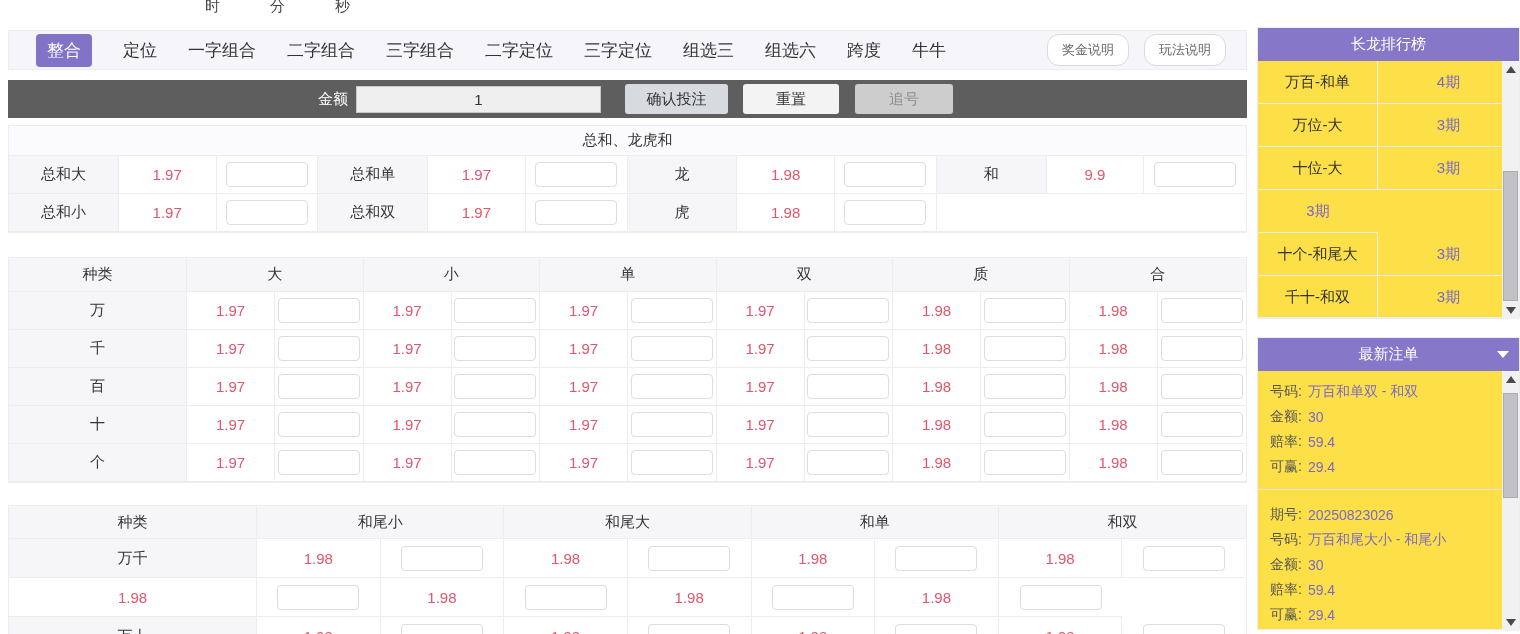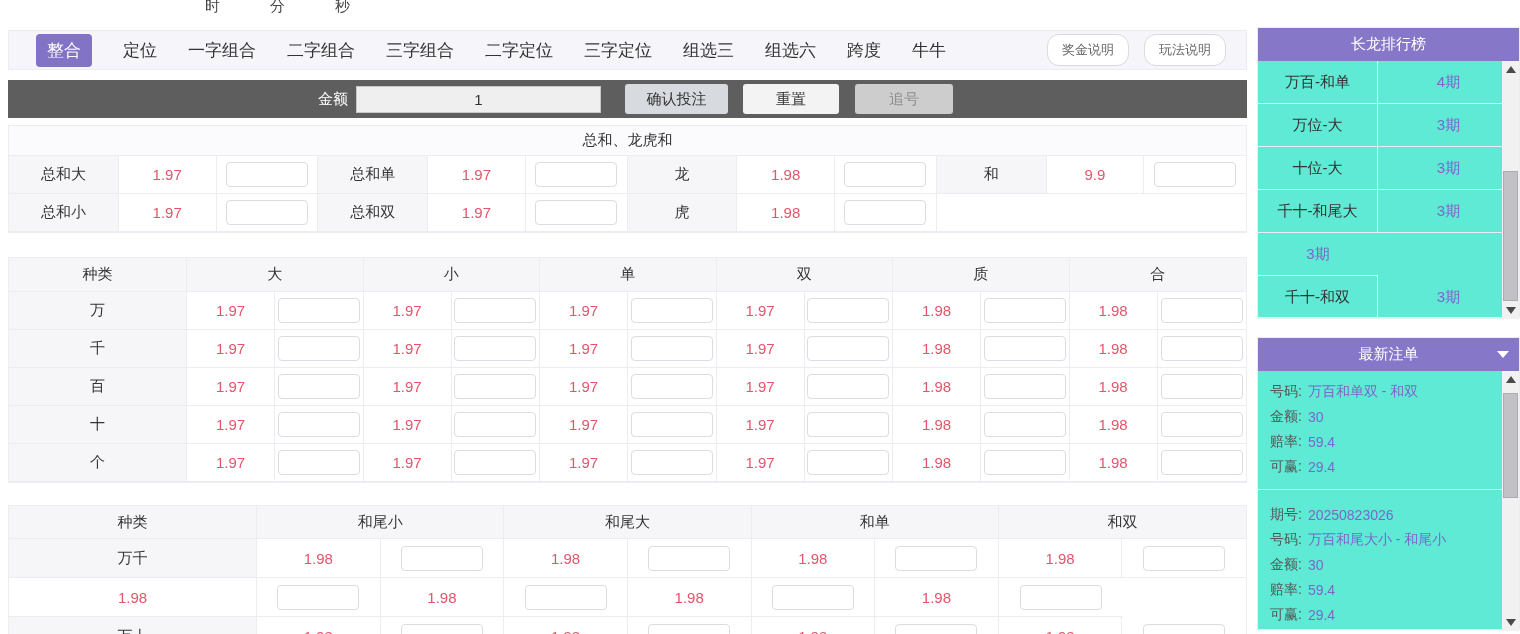--- a/index.html
+++ b/index.html
@@ -49,21 +49,21 @@
   .cell { display:flex; align-items:center; justify-content:center; font-size:15px;
     border-right:1px solid #ececf2; border-bottom:1px solid #ececf2; }
   .trow .cell:last-child { border-right:none; }
   .label-cell, .head-cell { background:#f6f6f9; color:#333; }
   .odds-cell { color:#e2566b; }
   .filler { border-right:none; }
   .bet-input { width:82px; height:25px; border:1px solid #dcdce2; border-radius:4px;
     background:#fff; font-size:14px; text-align:center; color:#333; }
 
   
-  .panel { left:1257px; width:263px; background:#5eead4; border:1px solid #ececf2; }
+  .panel { left:1257px; width:263px; background:#fde047; border:1px solid #ececf2; }
   .panel-header { height:33px; background:#8677c8; color:#fff; font-size:15px;
     display:flex; align-items:center; justify-content:center; position:relative; }
   #streak-panel { top:27px; height:291px; }
   #orders-panel { top:337px; height:293px; }
   .panel-body { position:relative; width:100%; }
   #streak-body { height:258px; }
   #orders-body { height:260px; }
   .streak-row { display:grid; grid-template-columns:120px 1fr; height:43px; }
   .streak-row .cell { font-size:15px; border-right:1px solid #ececf2; }
   .streak-row .count-cell { color:#7a68c9; border-right:none; }
@@ -398,24 +398,24 @@
       </div>
       <div class="streak-row">
         <div class="cell name-cell">万位-大</div>
         <div class="cell count-cell">3期</div>
       </div>
       <div class="streak-row">
         <div class="cell name-cell">十位-大</div>
         <div class="cell count-cell">3期</div>
       </div>
       <div class="streak-row">
-        <div class="cell name-cell">千十-和尾大</div>
         <div class="cell count-cell">3期</div>
       </div>
       <div class="streak-row">
+        <div class="cell name-cell">十个-和尾大</div>
         <div class="cell count-cell">3期</div>
       </div>
       <div class="streak-row">
         <div class="cell name-cell">千十-和双</div>
         <div class="cell count-cell">3期</div>
       </div>
       <div class="vscroll">
       <div class="scroll-arrow up">
           <div class="tri-up"></div>
         </div>

